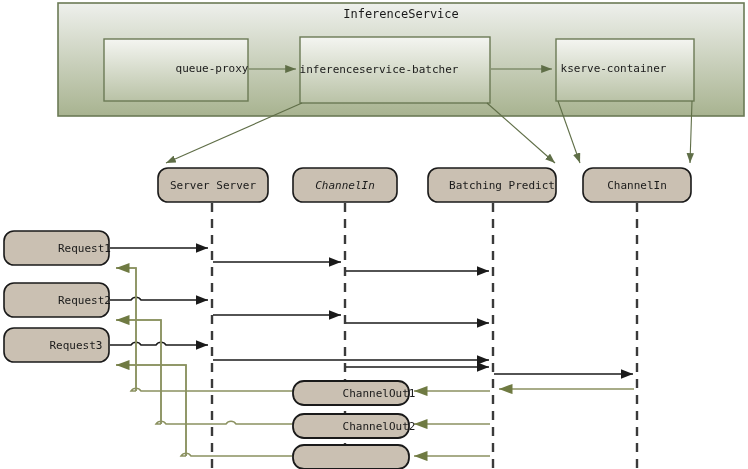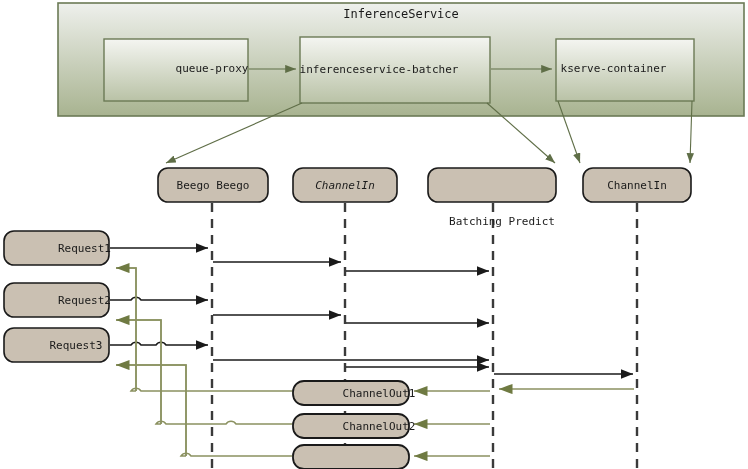--- a/index.html
+++ b/index.html
@@ -119,23 +119,23 @@
     </g>
 
   </svg>
 
   <div class="lbl grp-title" style="left:58px;top:7px;width:686px;">InferenceService</div>
 
   <div class="lbl box-label" style="left:104px;top:62px;width:144px;margin-left:36px;">queue-proxy</div>
   <div class="lbl box-label" style="left:284px;top:63px;width:190px;">inferenceservice-batcher</div>
   <div class="lbl box-label" style="left:556px;top:62px;width:115px;">kserve-container</div>
 
-  <div class="lbl ll-label" style="left:158px;top:179px;width:110px;">Beego Beego</div>
+  <div class="lbl ll-label" style="left:158px;top:179px;width:110px;">Server Server</div>
   <div class="lbl ll-label" style="left:293px;top:179px;width:104px;font-style:italic;">ChannelIn</div>
-  <div class="lbl ll-label" style="left:428px;top:179px;width:148px;margin-top:36px;">Batching Predict</div>
+  <div class="lbl ll-label" style="left:428px;top:179px;width:148px;">Batching Predict</div>
   <div class="lbl ll-label" style="left:583px;top:179px;width:108px;">ChannelIn</div>
 
   <div class="lbl pill-label" style="left:4px;top:242px;width:105px;">Request1</div>
   <div class="lbl pill-label" style="left:4px;top:294px;width:105px;">Request2</div>
   <div class="lbl pill-label" style="left:4px;top:339px;width:88px;">Request3</div>
 
   <div class="lbl pill-label" style="left:293px;top:387px;width:116px;">ChannelOut1</div>
   <div class="lbl pill-label" style="left:293px;top:420px;width:116px;">ChannelOut2</div>
 
 </div>

